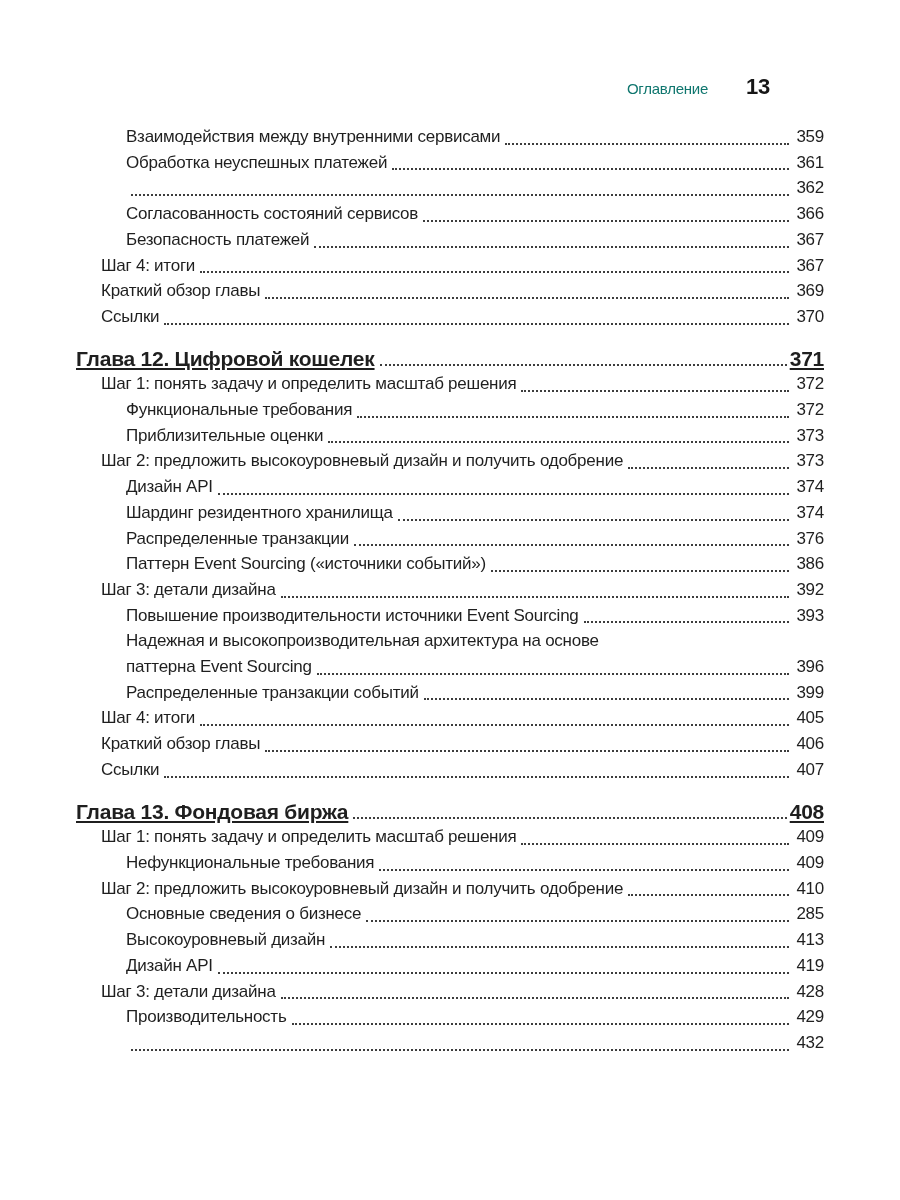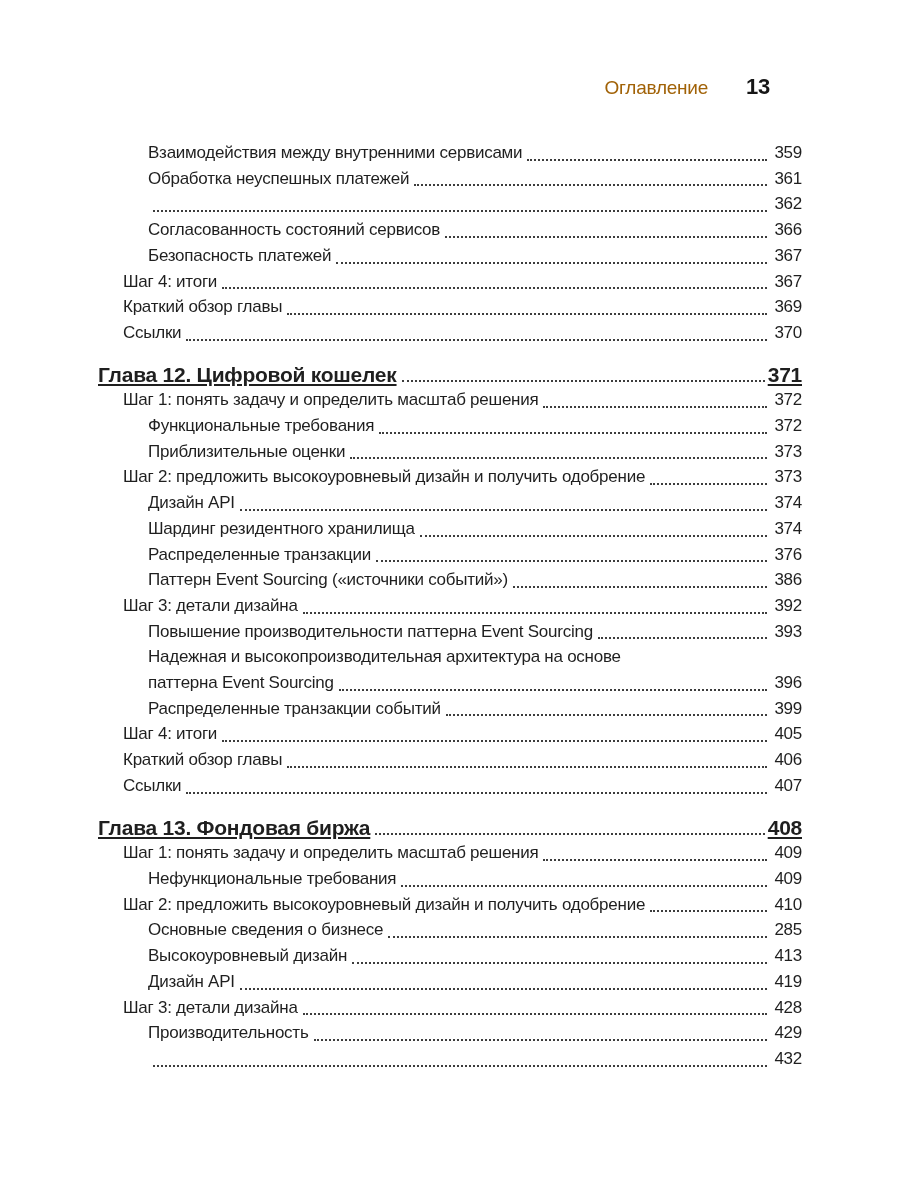--- a/index.html
+++ b/index.html
@@ -21,31 +21,31 @@
   }
   .running-head {
     display: flex;
     justify-content: flex-end;
     align-items: baseline;
     padding: 0 130px;
     margin-top: 74px;
     gap: 38px;
   }
   .running-head .rh-title {
-    font-size: 19px;
-    color: #a16207;
+    font-size: 15px;
+    color: #0f766e;
   }
   .running-head .rh-page {
     font-size: 22px;
     font-weight: bold;
     color: #161616;
   }
   .toc {
-    padding: 0 98px;
-    margin-top: 40px;
+    padding: 0 76px;
+    margin-top: 24px;
   }
   .toc-row {
     display: flex;
     align-items: flex-end;
     line-height: 25.7px;
     font-size: 17px;
   }
   .toc-row .title {
     white-space: nowrap;
   }
@@ -166,21 +166,21 @@
       <span class="title">Паттерн Event Sourcing («источники событий»)</span>
       <span class="leader"></span>
       <span class="pagenum">386</span>
     </div>
       <div class="toc-row lvl-1">
       <span class="title">Шаг 3: детали дизайна</span>
       <span class="leader"></span>
       <span class="pagenum">392</span>
     </div>
       <div class="toc-row lvl-2">
-      <span class="title">Повышение производительности паттерна Event Sourcing</span>
+      <span class="title">Повышение производительности источники Event Sourcing</span>
       <span class="leader"></span>
       <span class="pagenum">393</span>
     </div>
       <div class="toc-row lvl-2 no-page">
       <span class="title">Надежная и высокопроизводительная архитектура на основе</span>
 
     </div>
       <div class="toc-row lvl-2">
       <span class="title">паттерна Event Sourcing</span>
       <span class="leader"></span>

